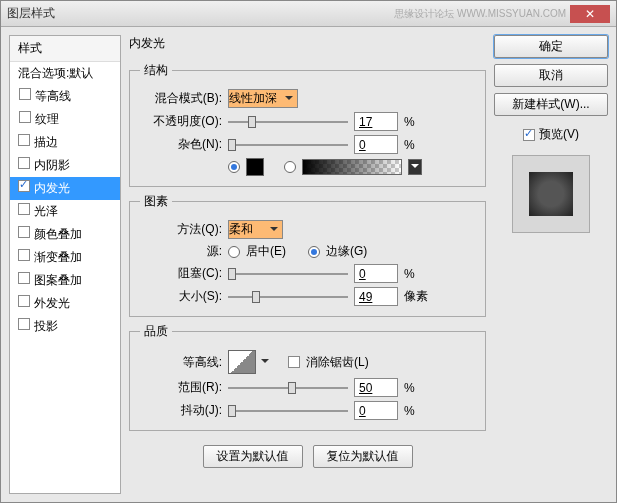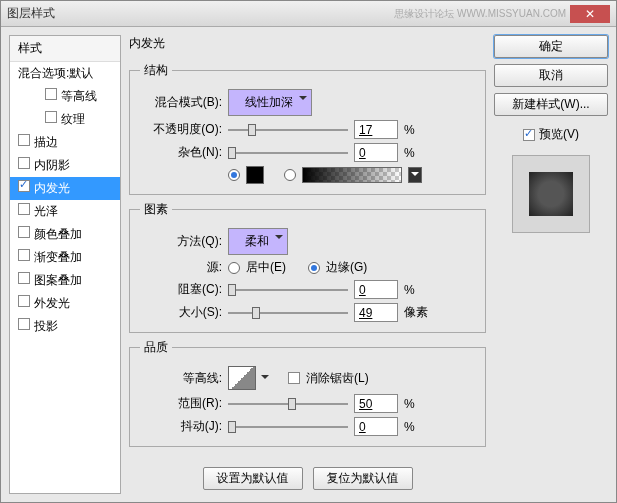--- a/index.html
+++ b/index.html
@@ -6,47 +6,47 @@
 body { margin: 0; background: #e8e8e8; }
 .window { width: 617px; height: 503px; background: #e8e8e8; border: 1px solid #888; position: relative; }
 .titlebar { background: linear-gradient(#f0f0f0, #d8d8d8); height: 26px; display: flex; align-items: center; padding: 0 6px; border-bottom: 1px solid #aaa; }
 .title-text { flex: 1; color: #333; }
 .watermark { color: #aaa; font-size: 10px; margin-right: 4px; }
 .closebtn { width: 40px; height: 18px; background: #c75050; color: #fff; display: flex; align-items: center; justify-content: center; cursor: pointer; }
 .content { display: flex; height: calc(100% - 26px); padding: 8px; gap: 8px; }
 .left-panel { width: 112px; border: 1px solid #aaa; background: #fff; }
 .left-header { padding: 4px 8px; border-bottom: 1px solid #ddd; background: #f5f5f5; }
 .left-item { padding: 3px 8px; display: flex; align-items: flex-start; gap: 4px; cursor: pointer; }
-.left-item.indent { padding-left: 35px; }
+.left-item.indent { padding-left: 9px; }
 .left-item.selected { background: #3399ff; color: #fff; }
 .chk { width: 12px; height: 12px; border: 1px solid #888; background: #fff; display: inline-block; position: relative; }
 .chk.checked::after { content: "✓"; position: absolute; top: -3px; left: 0; color: #2266cc; font-size: 11px; }
 .middle-panel { flex: 1; display: flex; flex-direction: column; gap: 6px; }
 .panel-title { font-size: 12px; margin-bottom: 4px; }
 fieldset { border: 1px solid #aaa; padding: 6px 10px; margin: 0; }
 legend { padding: 0 4px; }
 .row { display: flex; align-items: center; gap: 6px; margin: 4px 0; }
 .row-label { width: 82px; text-align: right; }
-.dropdown { border: 1px solid #888; background: #c4b5fd; padding: 1px 18px 1px 16px; height: 27px; position: relative; display: inline-flex; align-items: center; min-width: 70px; }
+.dropdown { border: 1px solid #888; background: #fdba74; padding: 1px 18px 1px 0; height: 19px; position: relative; display: inline-flex; align-items: center; min-width: 70px; }
 .dropdown::after { content: ""; position: absolute; right: 4px; top: 6px; border: 4px solid transparent; border-top-color: #333; }
 .slider { flex: 1; height: 18px; position: relative; max-width: 120px; }
 .slider-track { position: absolute; top: 8px; left: 0; right: 0; height: 2px; background: #999; }
 .slider-thumb { position: absolute; top: 3px; width: 8px; height: 12px; background: #ddd; border: 1px solid #666; }
 .num-input { width: 44px; height: 19px; border: 1px solid #888; background: #fff; padding: 0 4px; text-align: left; text-decoration: underline; }
 .unit { width: 30px; }
 .radio { width: 12px; height: 12px; border: 1px solid #666; border-radius: 50%; display: inline-block; position: relative; background: #fff; }
 .radio.checked::after { content: ""; position: absolute; top: 2px; left: 2px; width: 6px; height: 6px; background: #3377dd; border-radius: 50%; }
 .swatch { width: 18px; height: 18px; border: 1px solid #666; display: inline-block; }
 .swatch.black { background: #000; }
 .gradient-preview { width: 100px; height: 16px; border: 1px solid #666; background: linear-gradient(to right, #000, #fff), repeating-conic-gradient(#ccc 0 25%, #fff 0 50%) 0 0/8px 8px; background-blend-mode: multiply; display: inline-block; }
 .grad-dd { width: 14px; height: 16px; border: 1px solid #666; background: #333; position: relative; display:inline-block; }
 .grad-dd::after { content:""; position:absolute; top:4px; left:2px; border:4px solid transparent; border-top-color:#fff; }
 .contour-sw { width: 28px; height: 24px; border: 1px solid #666; background: linear-gradient(135deg, #fff 50%, #888 50%); display:inline-block; position: relative; }
 .contour-sw::after { content:""; position:absolute; right:-14px; top:8px; border:4px solid transparent; border-top-color:#333; }
-.btn-row { display: flex; gap: 10px; justify-content: center; margin-top: 14px; }
+.btn-row { display: flex; gap: 10px; justify-content: center; margin-top: 8px; }
 .btn { border: 1px solid #888; background: linear-gradient(#fdfdfd,#e4e4e4); padding: 2px 12px; min-width: 100px; text-align: center; cursor: pointer; border-radius: 2px; }
 .right-panel { width: 114px; display: flex; flex-direction: column; gap: 6px; align-items: stretch; }
 .right-panel .btn { min-width: 0; width: 100%; }
 .btn.primary { box-shadow: 0 0 0 1px #6aa8e8; }
 .preview-chk { display: flex; align-items: center; gap: 4px; justify-content: center; margin-top: 4px; }
 .preview-box { width: 78px; height: 78px; border: 1px solid #aaa; background: #d8d8d8; margin: 6px auto; display: flex; align-items: center; justify-content: center; }
 .preview-inner { width: 44px; height: 44px; background: radial-gradient(circle, #555 40%, #222 100%); }
 </style>
 </head>
 <body>

